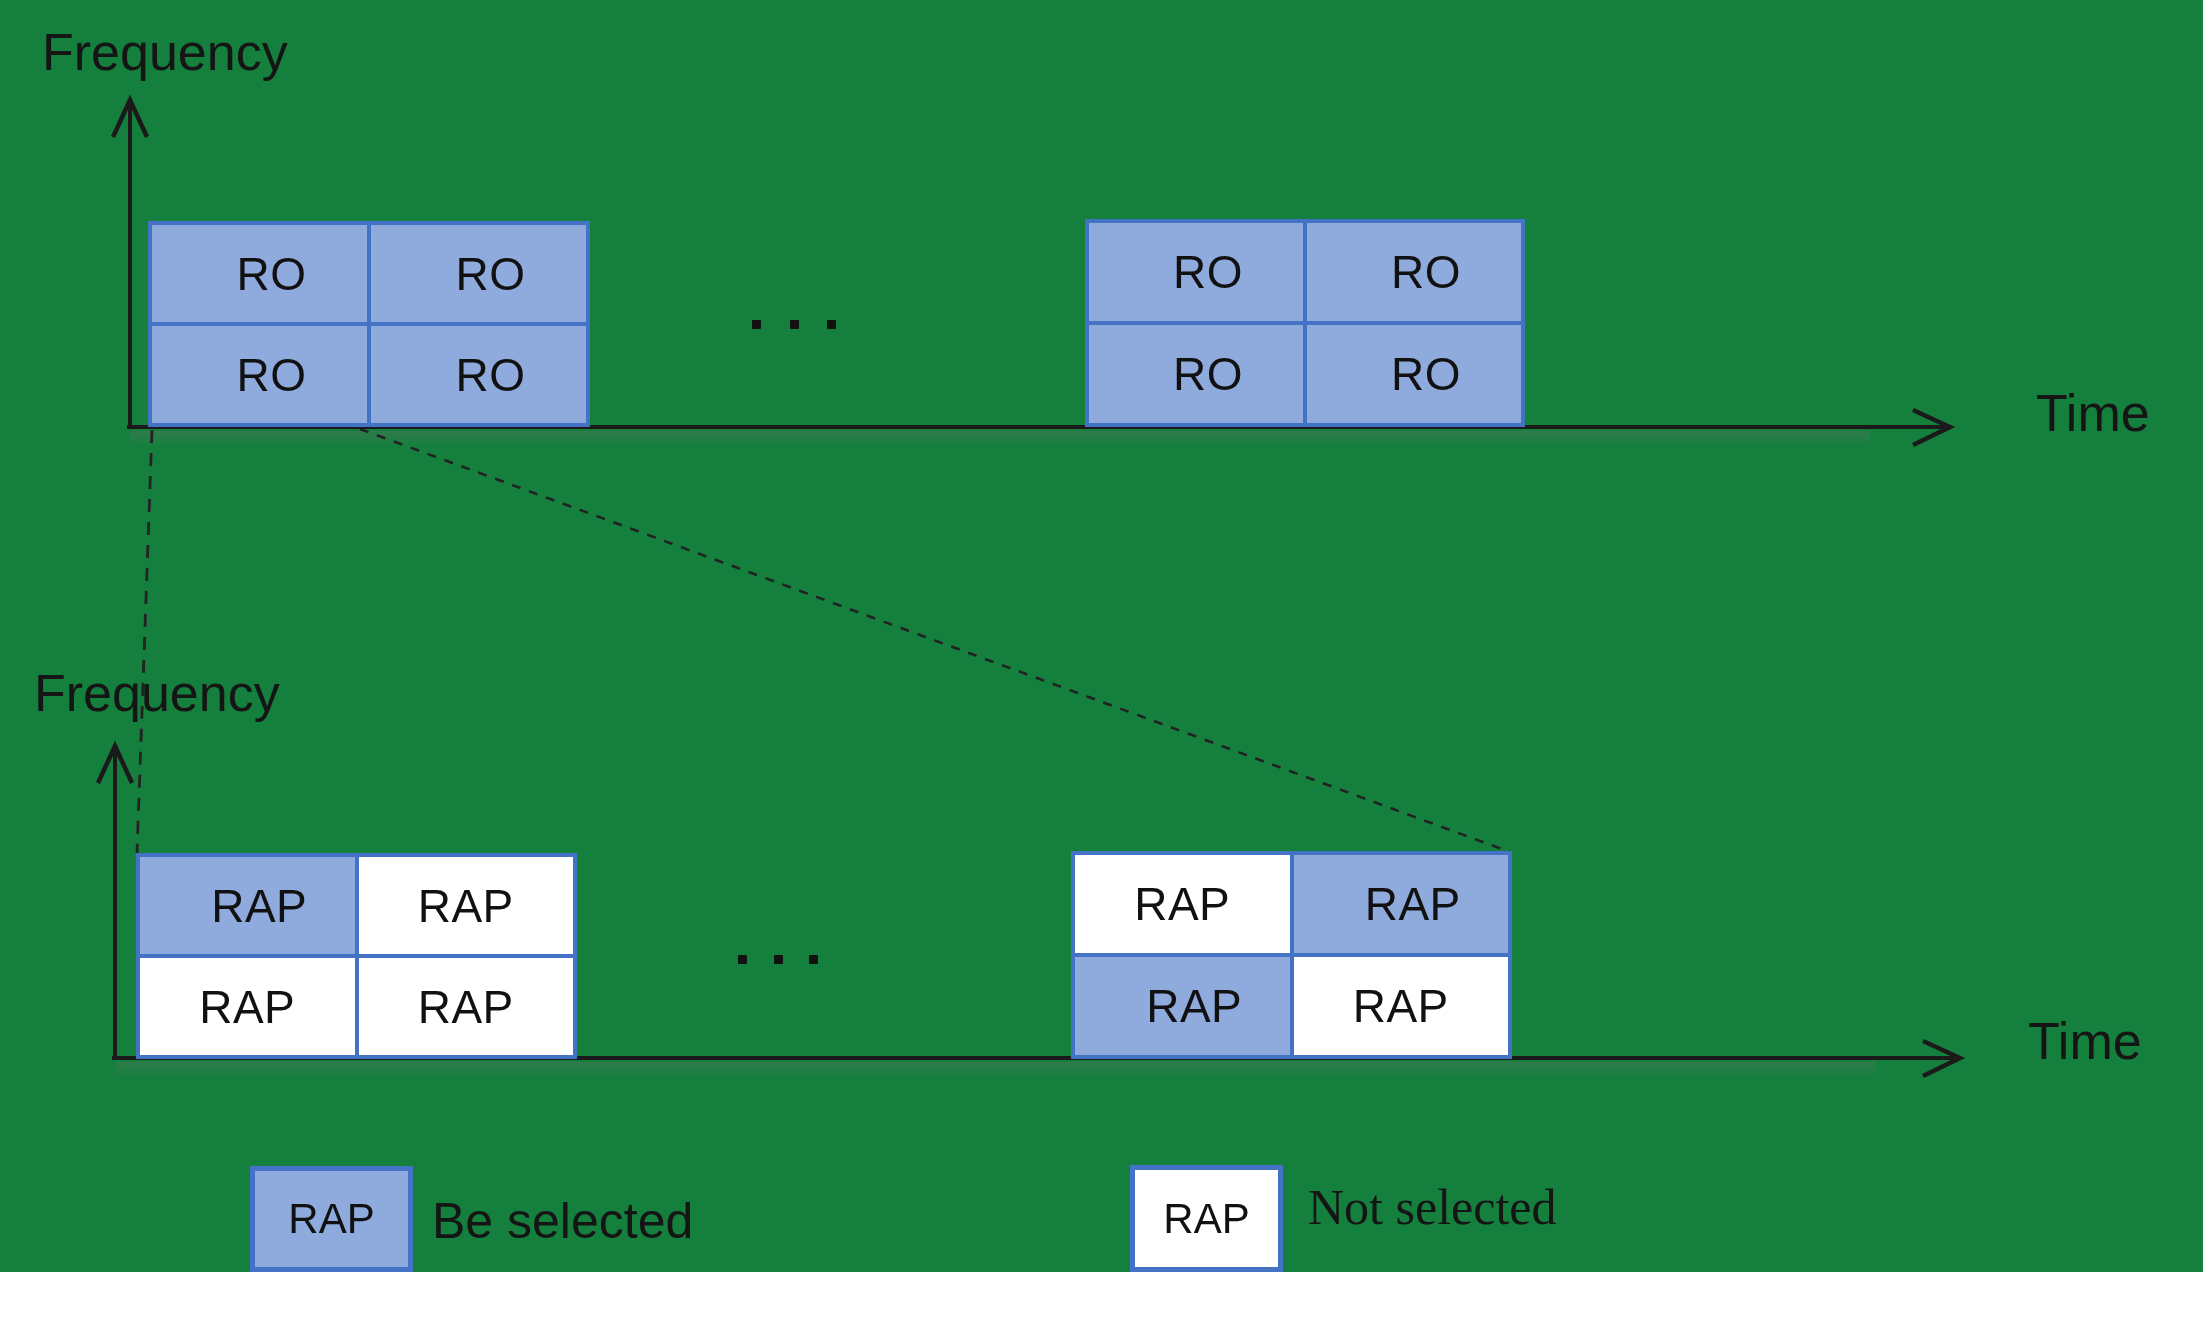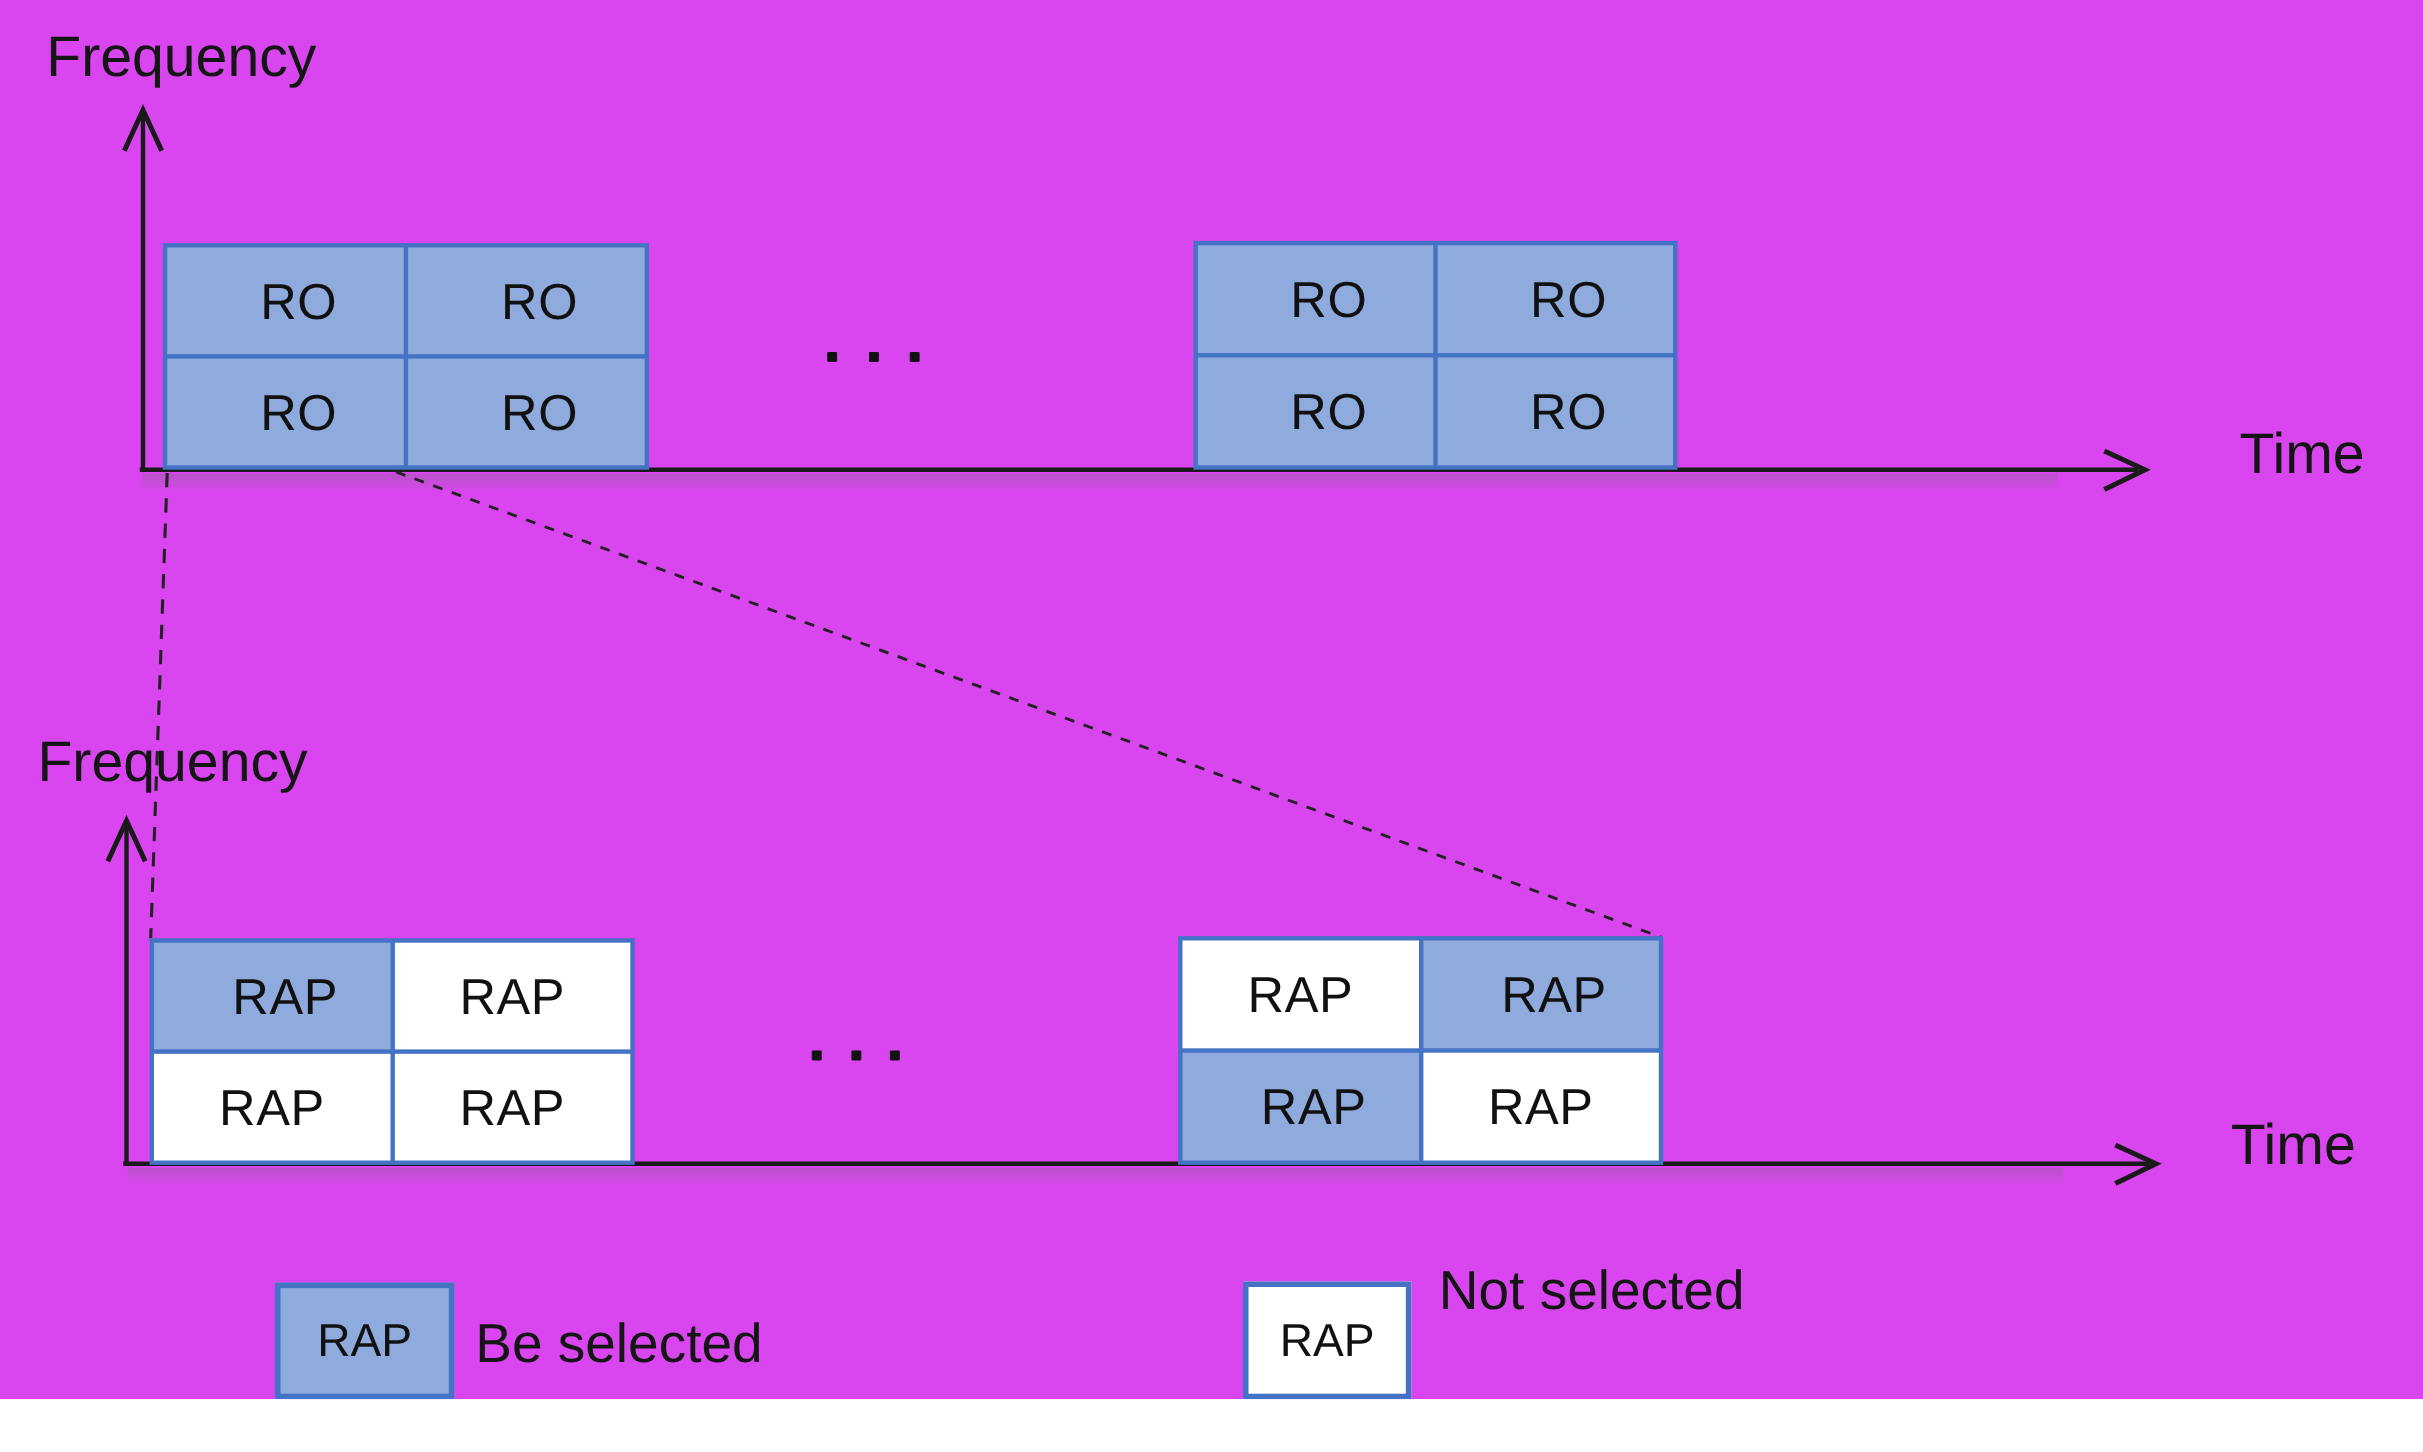--- a/index.html
+++ b/index.html
@@ -1,19 +1,19 @@
 <!DOCTYPE html>
 <html style="--selected-fill: #8FAADC; --unselected-fill: #FFFFFF; --border: #4472C4; --axis: #1A1A1A;"><head>
 <meta charset="utf-8">
 <style>
   html,body{margin:0;padding:0;background:#ffffff;}
   .canvas{
     position:relative;
     width:2203px;height:1272px;
-    background:#d946ef;
+    background:#15803d;
     overflow:hidden;
     font-family:"Liberation Sans", sans-serif;
     color:#111111;
   }
   .overlay{position:absolute;left:0;top:0;width:2203px;height:1320px;}
   .axis-label{
     position:absolute;
     font-size:52px;
     line-height:1.05;
     color:#151515;
@@ -189,15 +189,15 @@
   </div>
 
   <div class="legend-box selected" style="left:250px;top:1166px;width:163px;height:106px;">
     <span class="legend-box-label">RAP</span>
   </div>
   <div class="legend-text" style="left:432px;top:1192px;">Be selected</div>
 
   <div class="legend-box" style="left:1130px;top:1165px;width:153px;height:107px;">
     <span class="legend-box-label">RAP</span>
   </div>
-  <div class="legend-text" style="left:1308px;top:1144px;">Not selected</div>
+  <div class="legend-text" style="left:1308px;top:1178px;font-family:Liberation Serif, serif;">Not selected</div>
 
 </div>
 
 </body></html>

